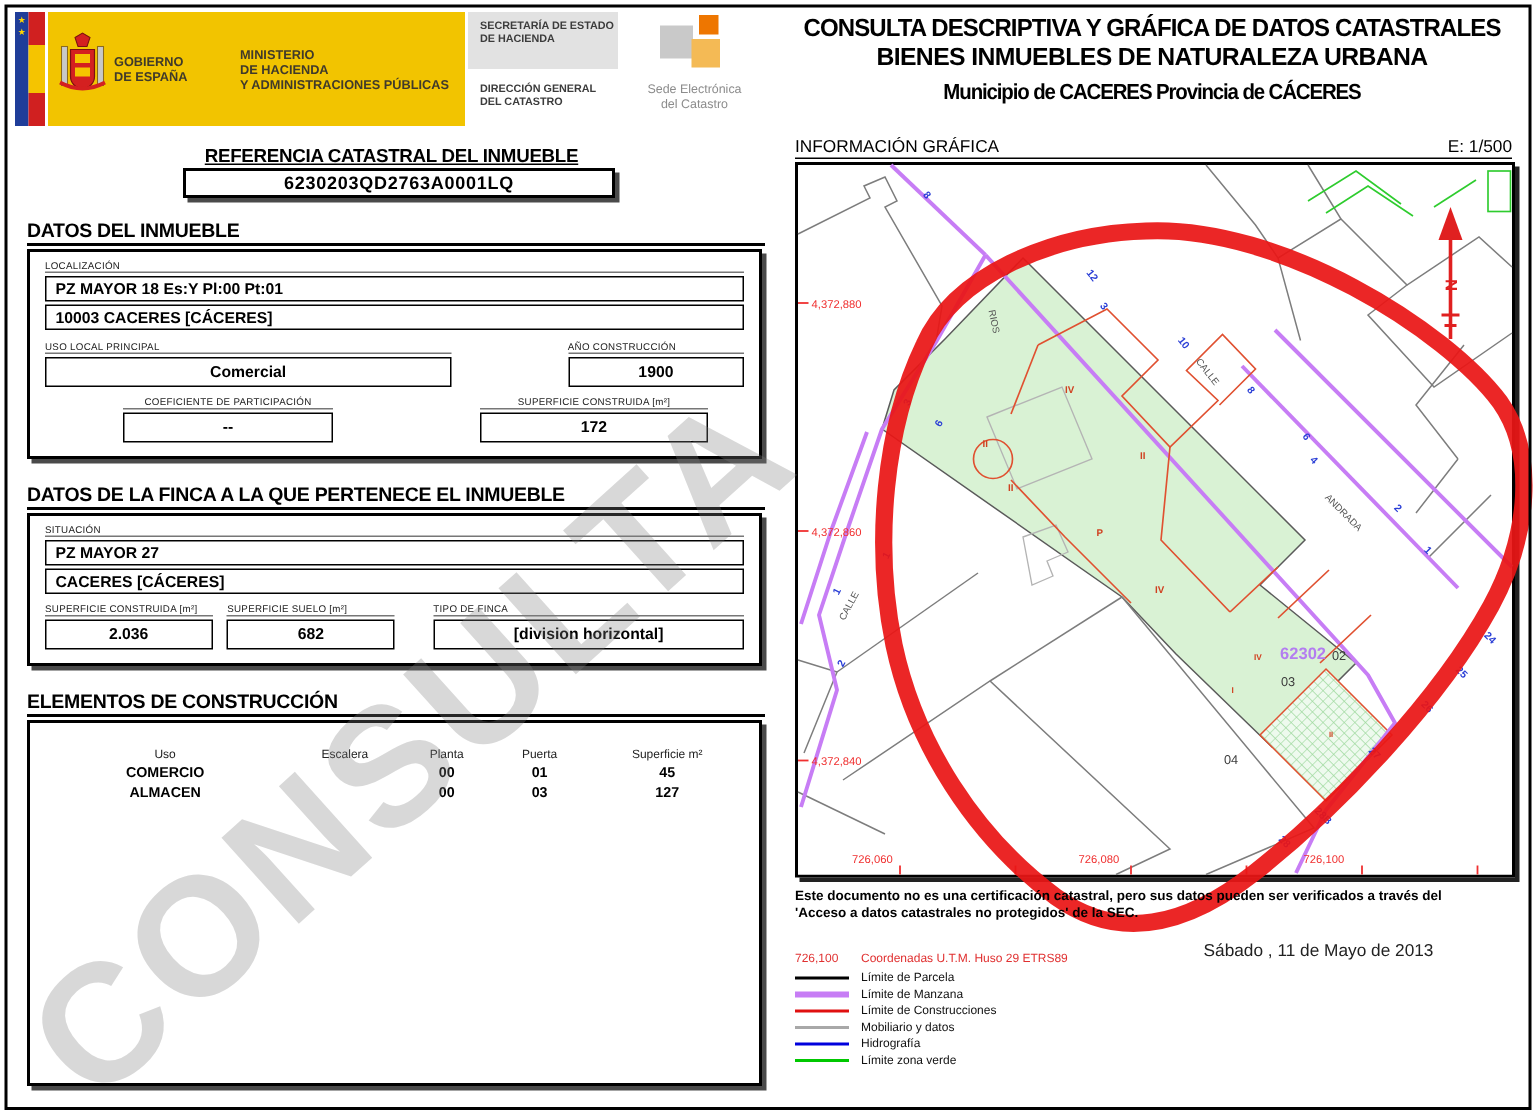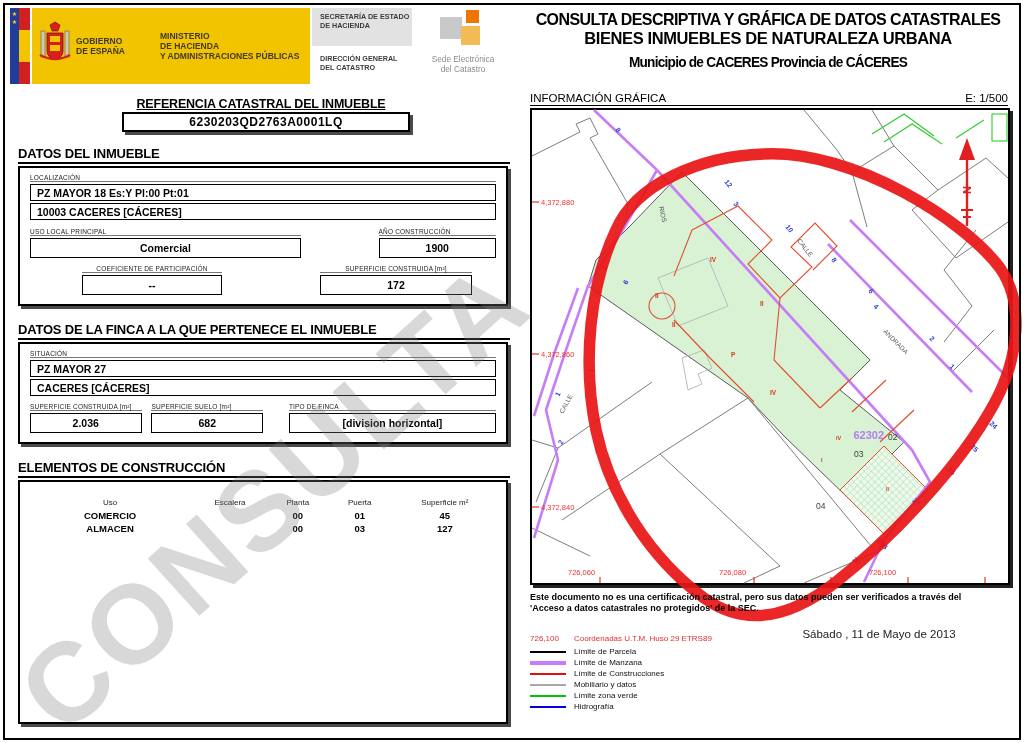--- a/index.html
+++ b/index.html
@@ -405,21 +405,21 @@
     </div>
     <div class="lg-row">
       <span class="sw" style="background: rgb(224, 16, 16);"></span>
       <span class="lg-lab">Límite de Construcciones</span>
     </div>
     <div class="lg-row">
       <span class="sw" style="background: rgb(168, 168, 168);"></span>
       <span class="lg-lab">Mobiliario y datos</span>
     </div>
     <div class="lg-row">
+      <span class="sw" style="background: rgb(0, 0, 221);"></span>
+      <span class="lg-lab">Hidrografía</span>
+    </div>
+    <div class="lg-row">
       <span class="sw" style="background: rgb(0, 200, 0);"></span>
       <span class="lg-lab">Límite zona verde</span>
     </div>
-    <div class="lg-row">
-      <span class="sw" style="background: rgb(0, 0, 221);"></span>
-      <span class="lg-lab">Hidrografía</span>
-    </div>
   </div>
 </div>
 
 </body></html>

